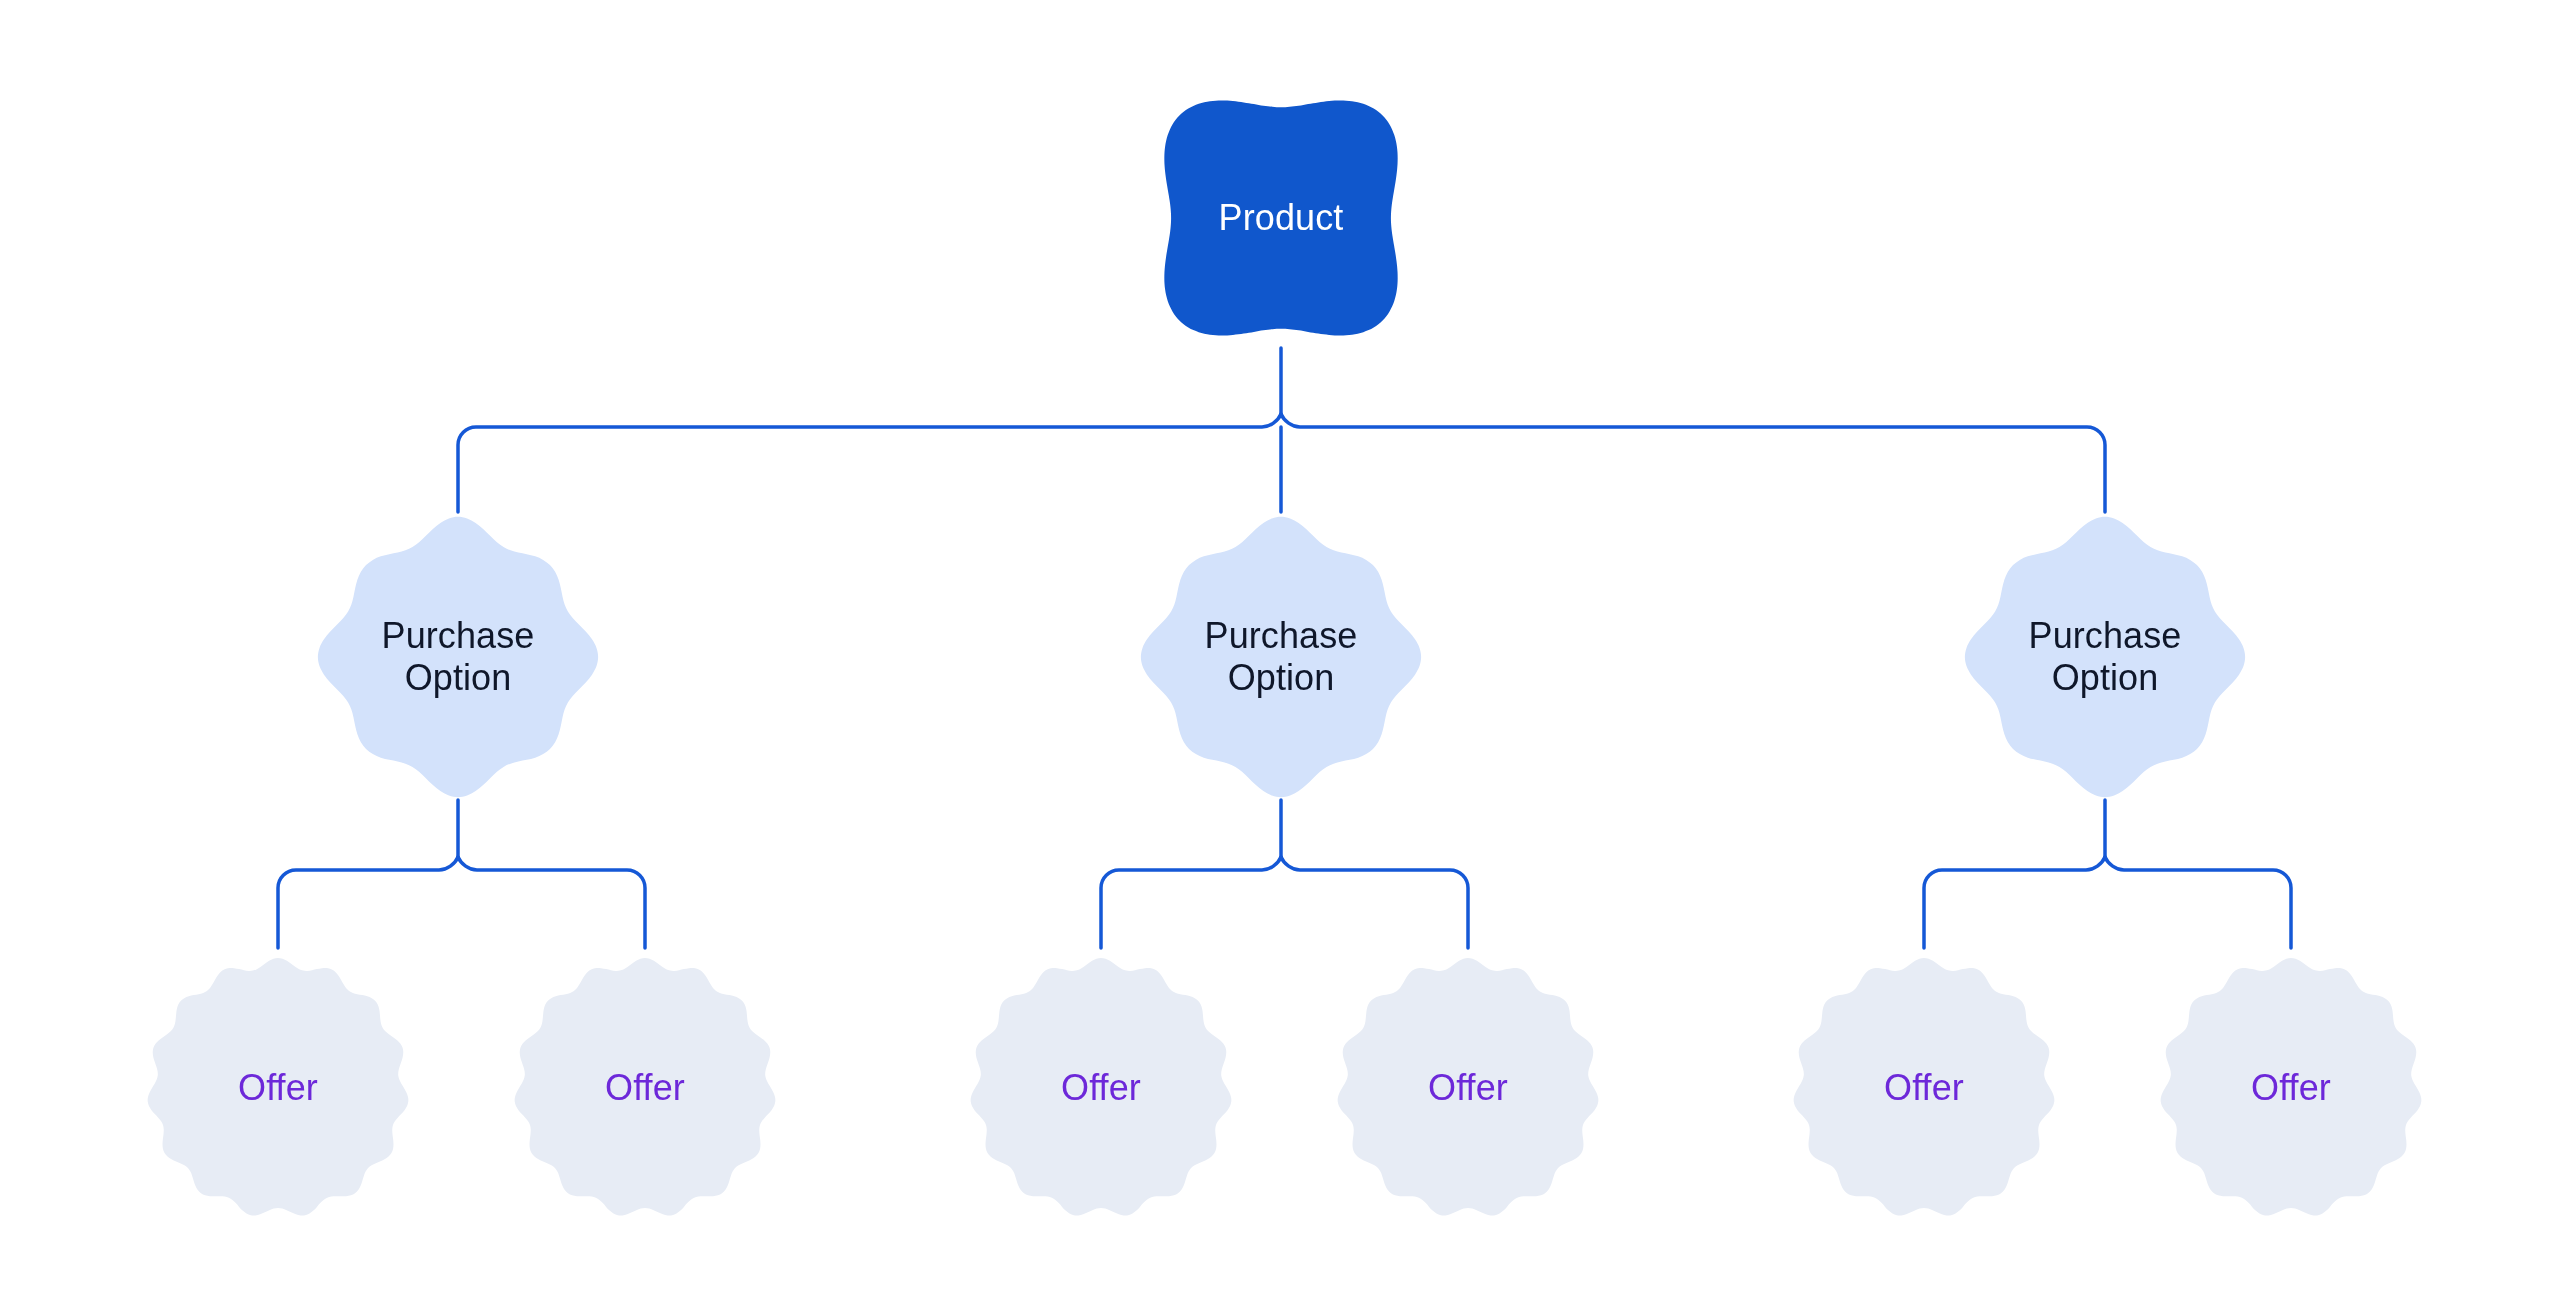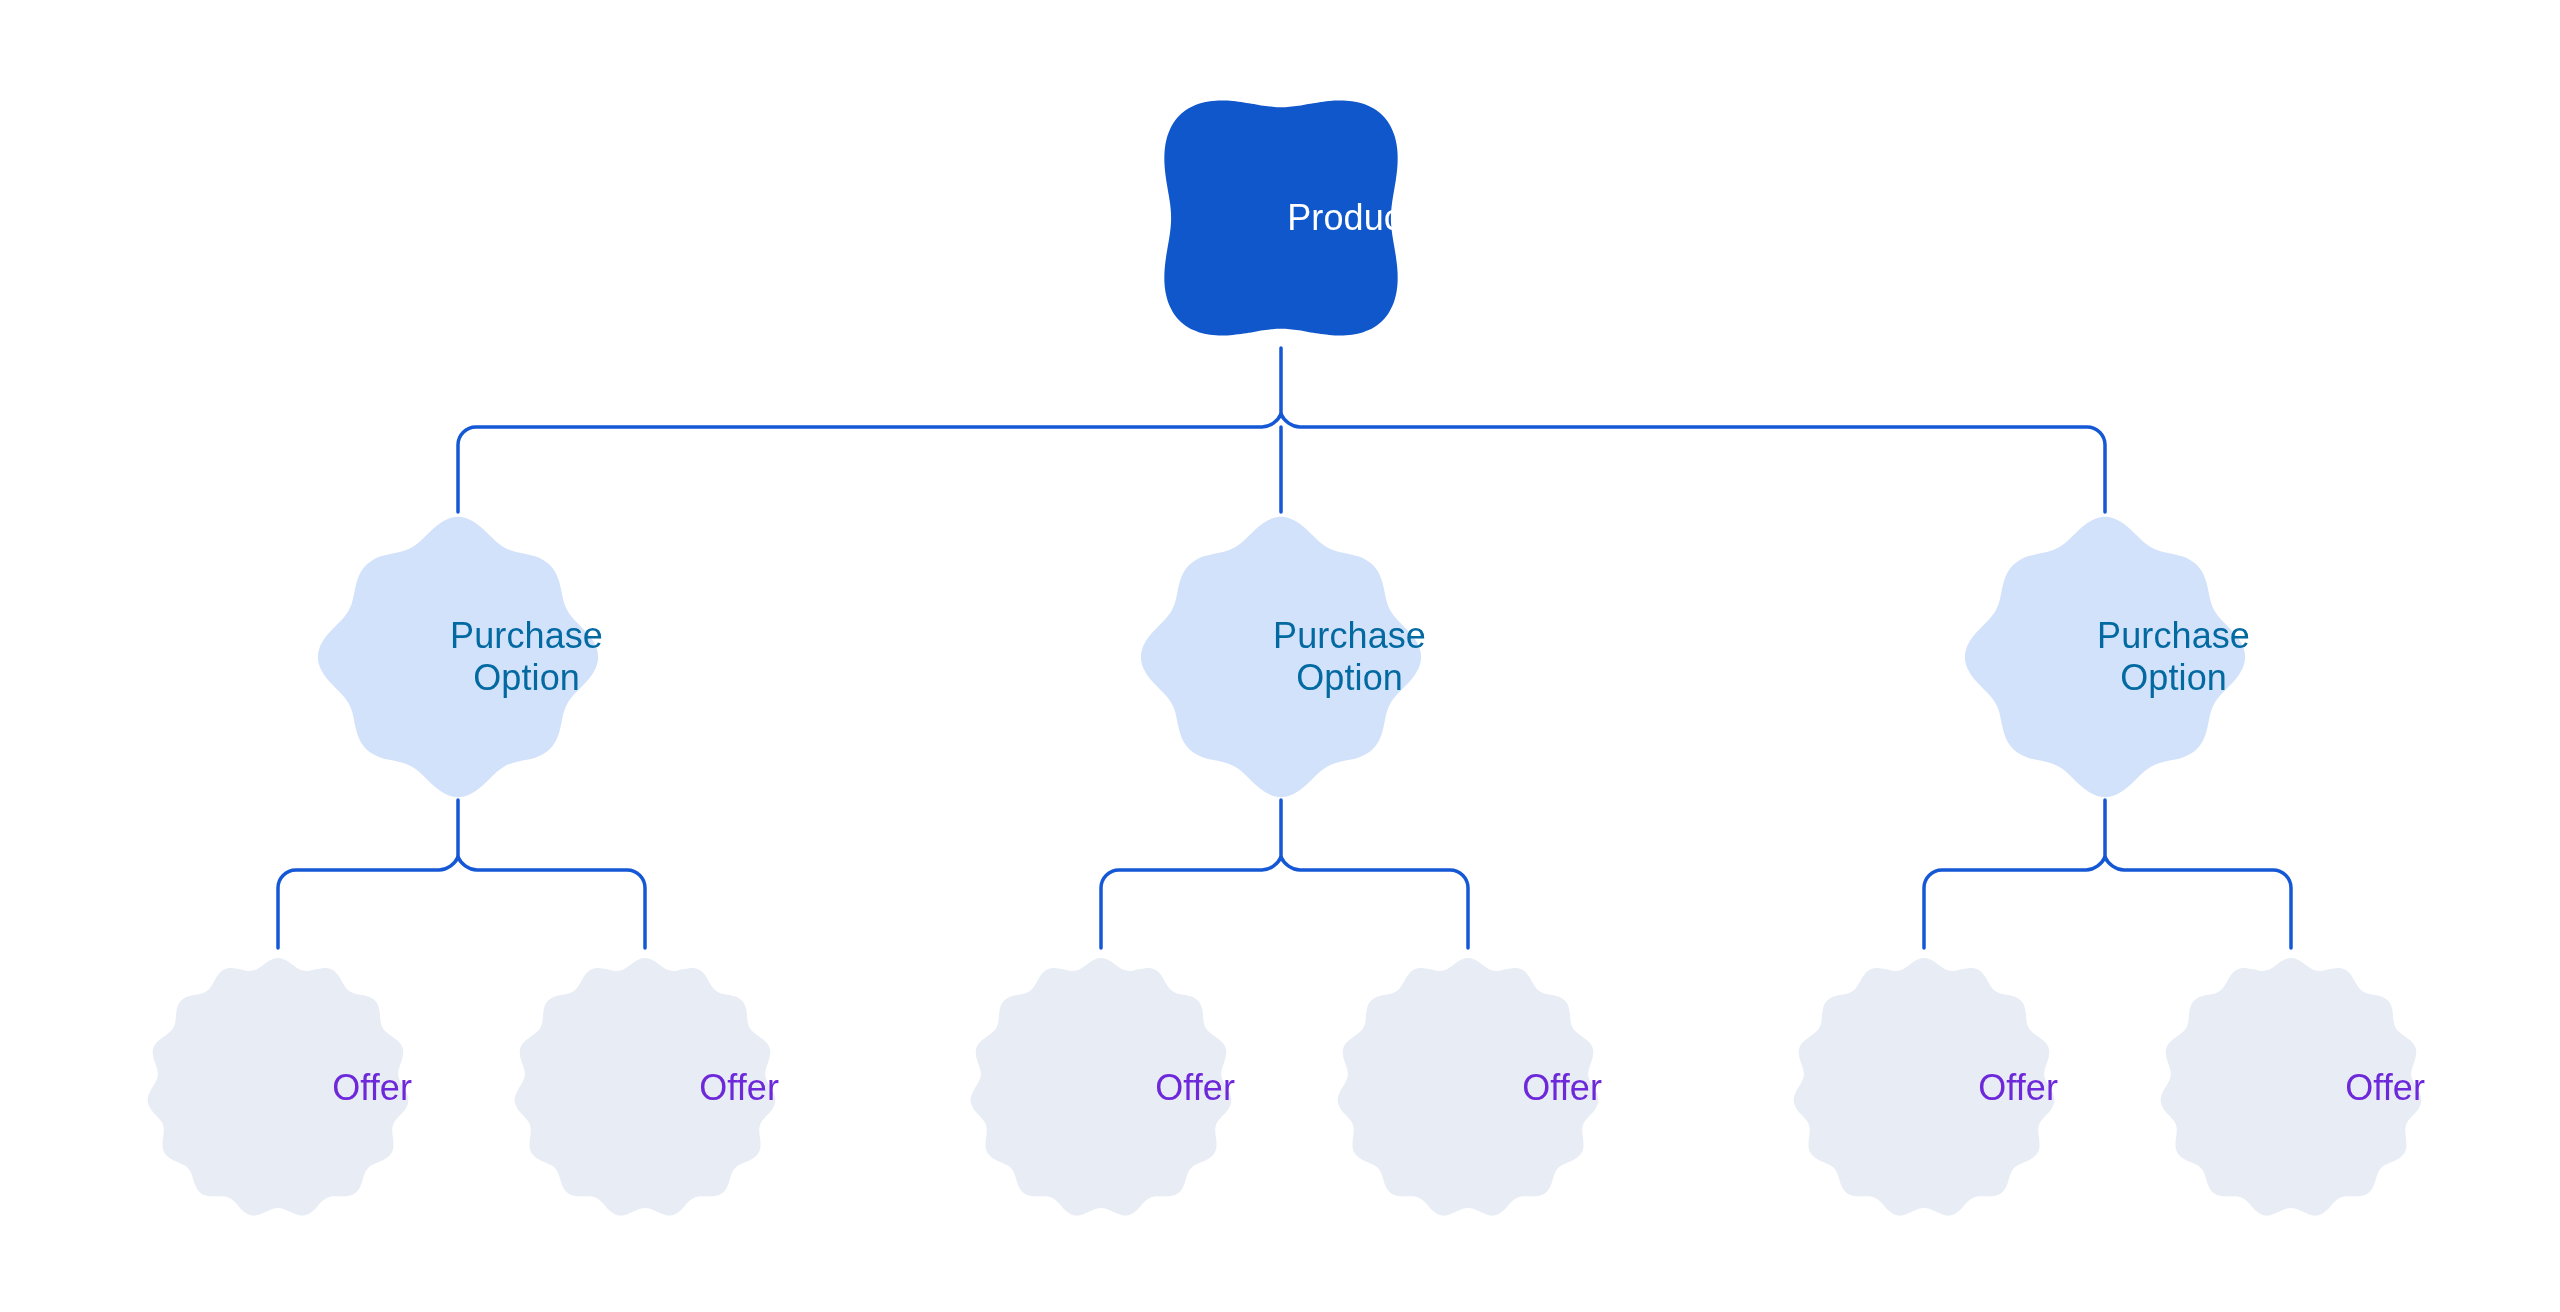--- a/index.html
+++ b/index.html
@@ -24,21 +24,21 @@
     left: 0;
     top: 0;
     width: 2560px;
     height: 1312px;
     pointer-events: none;
   }
   .node {
     position: absolute;
     display: flex;
     align-items: center;
-    justify-content: flex-end;
+    justify-content: center;
     cursor: pointer;
   }
   .node svg.blob {
     position: absolute;
     left: 0;
     top: 0;
     width: 100%;
     height: 100%;
     display: block;
   }
@@ -50,21 +50,21 @@
     white-space: pre-line;
     letter-spacing: 0.1px;
     pointer-events: none;
   }
   .node-product .label {
     color: #ffffff;
     font-size: 36px;
     font-weight: 400;
   }
   .node-option .label {
-    color: #0369a1;
+    color: #0f172a;
     font-size: 36px;
     font-weight: 400;
   }
   .node-offer .label {
     color: #6d28d9;
     font-size: 36px;
     font-weight: 400;
   }
 </style>
 </head>

